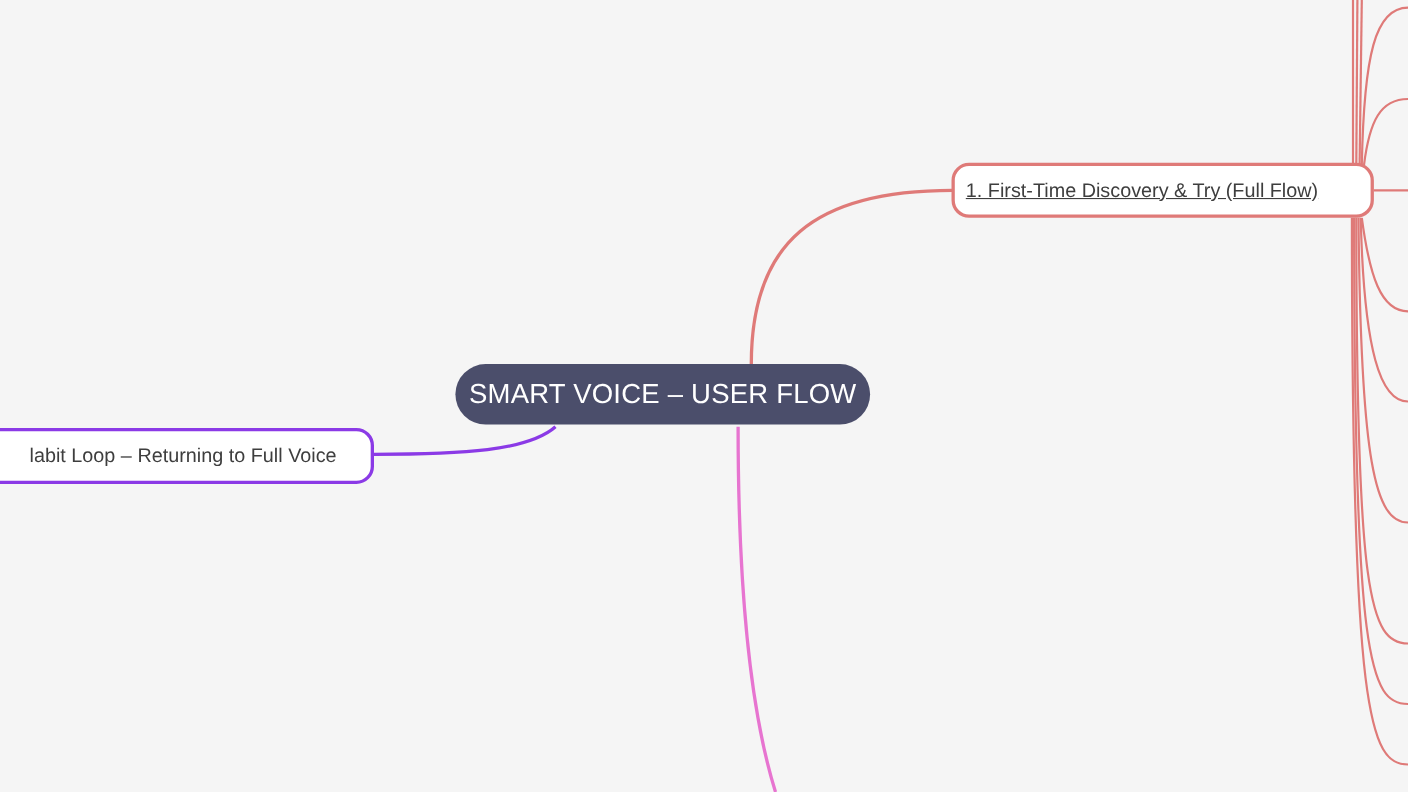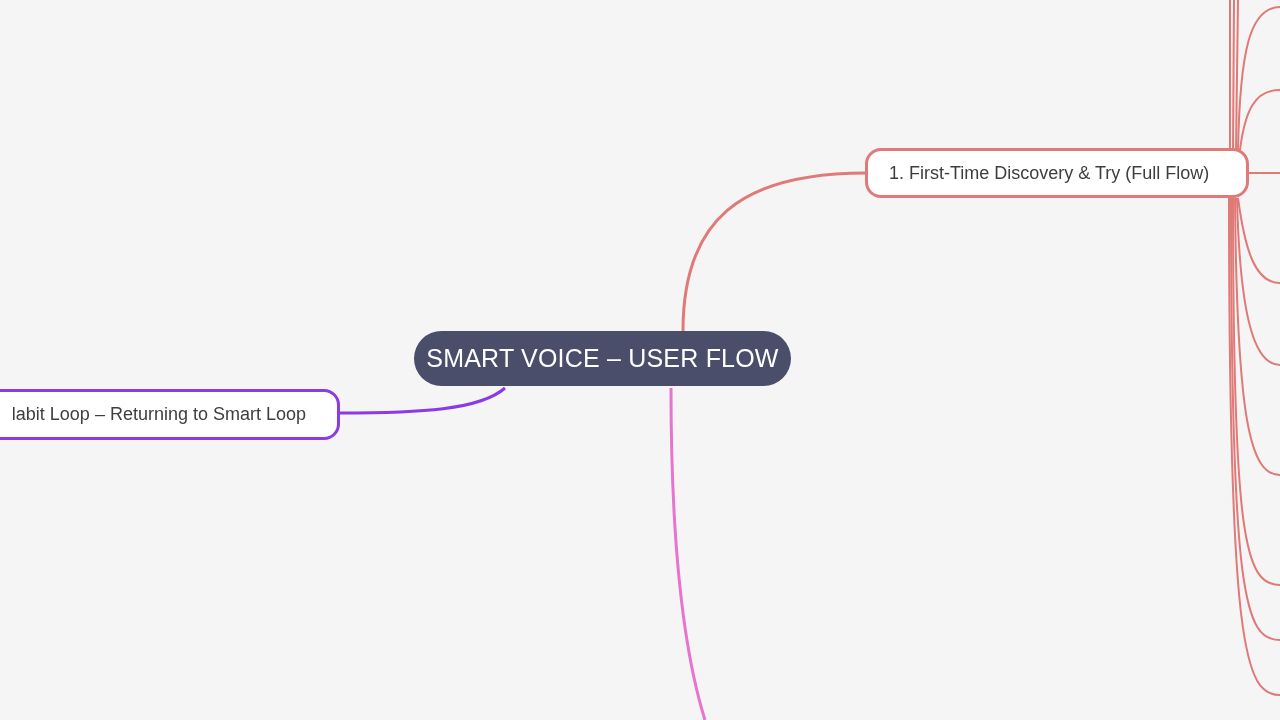--- a/index.html
+++ b/index.html
@@ -1,21 +1,21 @@
 <!DOCTYPE html>
 <html><head>
 <meta charset="utf-8">
 <style>
   html, body { margin: 0; padding: 0; }
   body { width: 1280px; height: 720px; overflow: hidden; background: #f5f5f5; position: relative; font-family: "Liberation Sans", "DejaVu Sans", sans-serif; }
   svg.links { position: absolute; left: 0; top: 0; }
   .node { position: absolute; box-sizing: border-box; display: flex; align-items: center; white-space: nowrap; }
   .root { left: 414px; top: 331px; width: 377px; height: 55px; border-radius: 29px; background: #4b4e6b; color: #ffffff; font-size: 25px; justify-content: center; letter-spacing: 0.2px; }
   .topic { background: #ffffff; border: 3px solid; border-radius: 16px; color: #3e3e3e; font-size: 18px; }
-  .t1 { left: 865px; top: 148px; width: 384px; height: 50px; border-color: #df7a78; padding-left: 21px; }
+  .t1 { left: 865px; top: 148px; width: 384px; height: 50px; border-color: #df7a78; padding-left: 10px; text-decoration: underline; }
   .t2 { left: -40px; top: 389px; width: 380px; height: 51px; border-color: #8b3ae6; justify-content: flex-end; padding-right: 31px; }
 </style>
 </head>
 <body>
 
 <svg class="links" width="1280" height="720">
 
   <path d="M683 331 C 683 220, 740 173, 866 173" stroke="#df7a78" stroke-width="3" fill="none"></path>
 
   <path d="M505 388 C 480 410, 420 413, 340 413" stroke="#8b3ae6" stroke-width="3" fill="none"></path>
@@ -40,14 +40,14 @@
 
 <div class="node root">
   <span>SMART VOICE – USER FLOW</span>
 </div>
 
 <div class="node topic t1">
   <span>1. First-Time Discovery &amp; Try (Full Flow)</span>
 </div>
 
 <div class="node topic t2">
-  <span>labit Loop – Returning to Smart Loop</span>
+  <span>labit Loop – Returning to Full Voice</span>
 </div>
 
 </body></html>

